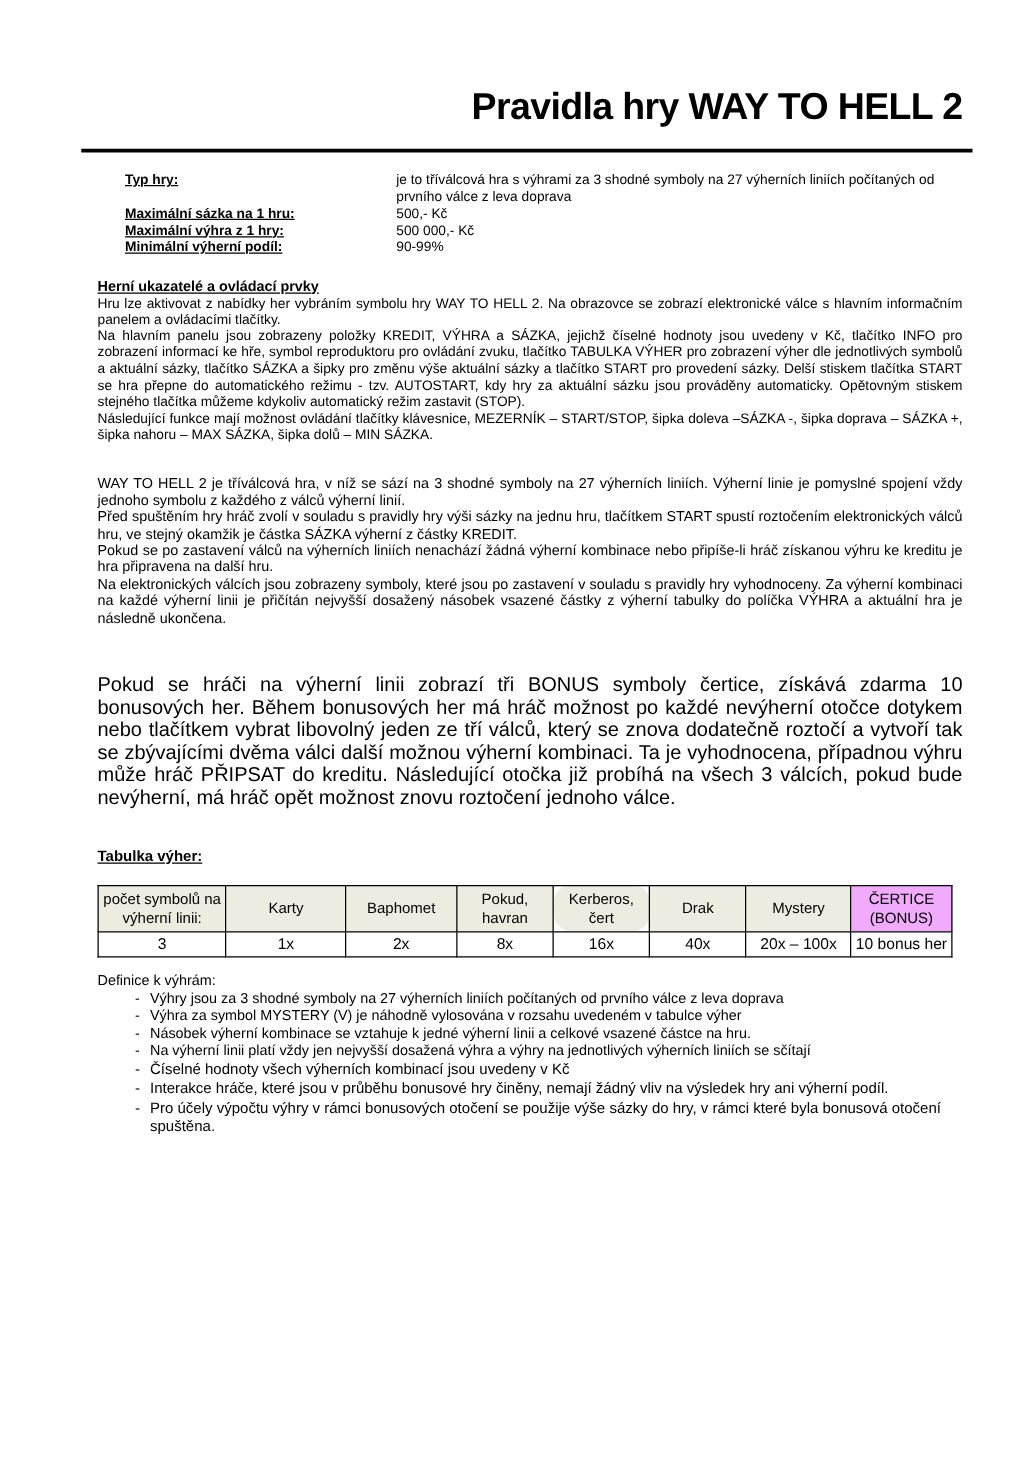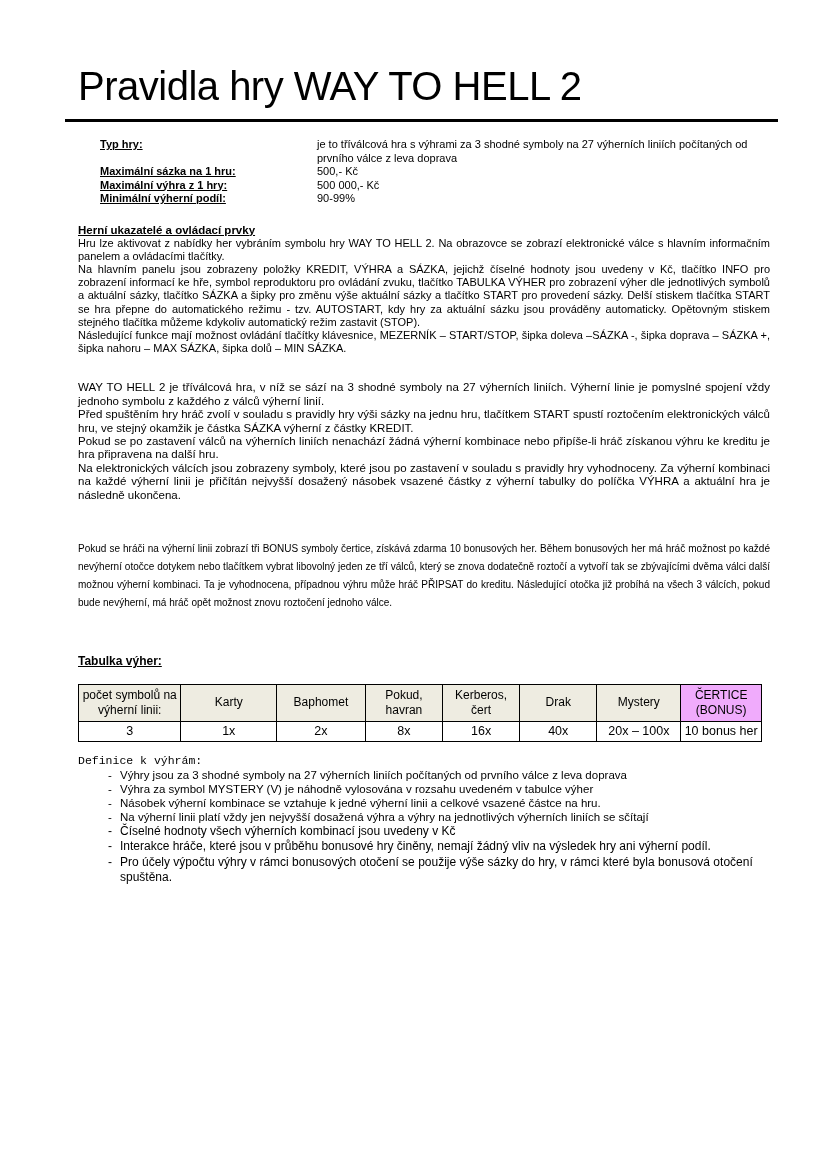--- a/index.html
+++ b/index.html
@@ -9,24 +9,24 @@
     width: 827px; height: 1169px;
     background: #ffffff;
     color: #000;
     font-family: "Liberation Sans", "DejaVu Sans", sans-serif;
     padding: 68px 57px 0 78px;
     overflow: hidden;
     position: relative;
   }
   .content { width: 692px; }
   h1.title {
-    text-align: left;
-    font-size: 40px;
+    text-align: right;
+    font-size: 30px;
     line-height: 36px;
-    font-weight: normal;
+    font-weight: bold;
     letter-spacing: -0.5px;
     width: 692px;
   }
   .rule {
     height: 3px;
     background: #000;
     margin-top: 15px;
     margin-left: -13px;
     width: 713px;
   }
@@ -45,23 +45,23 @@
   }
   .sec-controls { margin-top: 17px; }
   .sec-controls p {
     font-size: 11px; line-height: 13.2px; text-align: justify;
   }
   .sec-popis { margin-top: 26px; }
   .sec-popis .sec-heading { font-size: 12.5px; }
   .sec-popis p { font-size: 11.5px; line-height: 13.4px; text-align: justify; }
   .sec-bonus { margin-top: 38px; }
   .sec-bonus .sec-heading { font-size: 12.5px; line-height: 15px; }
-  .sec-bonus p { font-size: 10px; line-height: 18px; text-align: justify; margin-top: 1px; }
-  
-  .tabulka { margin-top: 42px; }
+  .sec-bonus p { font-size: 16px; line-height: 18px; text-align: justify; margin-top: 1px; }
+  
+  .tabulka { margin-top: 30px; }
   .tabulka .sec-heading { font-size: 12px; }
   table.payout {
     margin-top: 16px;
     width: 684px;
     border-collapse: collapse;
     table-layout: fixed;
     border: 1.5px solid #000;
   }
   table.payout th, table.payout td {
     border: 1px solid #000;
@@ -72,21 +72,21 @@
   }
   table.payout th {
     font-size: 12px;
     line-height: 15px;
     height: 37px;
     white-space: pre-line;
   }
   table.payout td { font-size: 12.5px; height: 20px; }
   
   .definitions { margin-top: 12px; font-size: 11.5px; }
-  .definitions .def-label { line-height: 14px; font-family: Liberation Mono, monospace; }
+  .definitions .def-label { line-height: 14px; }
   .def-item { display: flex; line-height: 14px; }
   .def-item .marker {
     flex: 0 0 20px; width: 20px; text-align: center; margin-left: 22px;
   }
   .def-item.alt { font-size: 12px; line-height: 15.5px; }
 </style>
 </head>
 <body>
 
 <div class="page">
@@ -145,21 +145,21 @@
           <col style="width:12.3%">
             <col style="width:11.8%">
         </colgroup>
         <tbody>
             <tr>
           <th class="hdr" style="background: rgb(238, 236, 225);">počet symbolů na výherní linii:</th>
           <th class="hdr" style="background: rgb(238, 236, 225);">Karty</th>
           <th class="hdr" style="background: rgb(238, 236, 225);">Baphomet</th>
           <th class="hdr" style="background: rgb(238, 236, 225);">Pokud,
 havran</th>
-          <th class="hdr" style="background: rgb(238, 236, 225);">Kerberos,
+          <th class="hdr" style="background: rgb(238, 236, 225); border-radius: 14px;">Kerberos,
 čert</th>
           <th class="hdr" style="background: rgb(238, 236, 225);">Drak</th>
           <th class="hdr" style="background: rgb(238, 236, 225);">Mystery</th>
           <th class="hdr" style="background: #f0abfc;">ČERTICE
 (BONUS)</th>
         </tr>
         <tr>
           <td>3</td>
           <td>1x</td>
           <td>2x</td>

